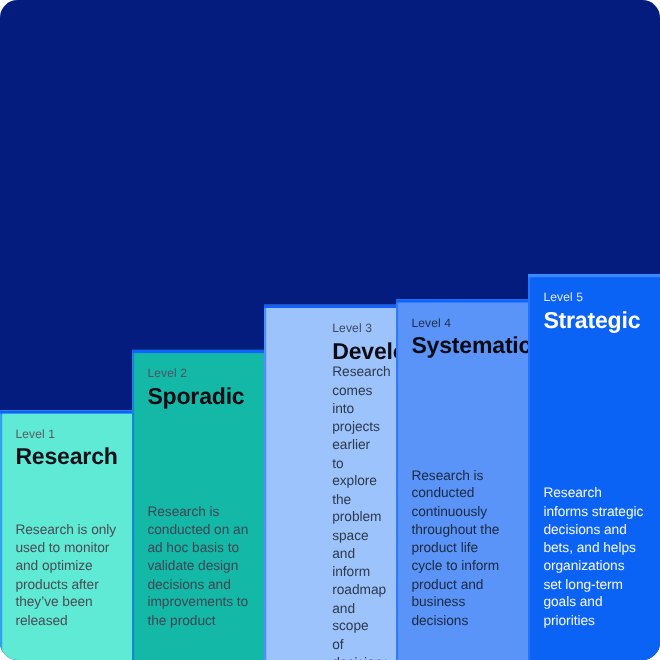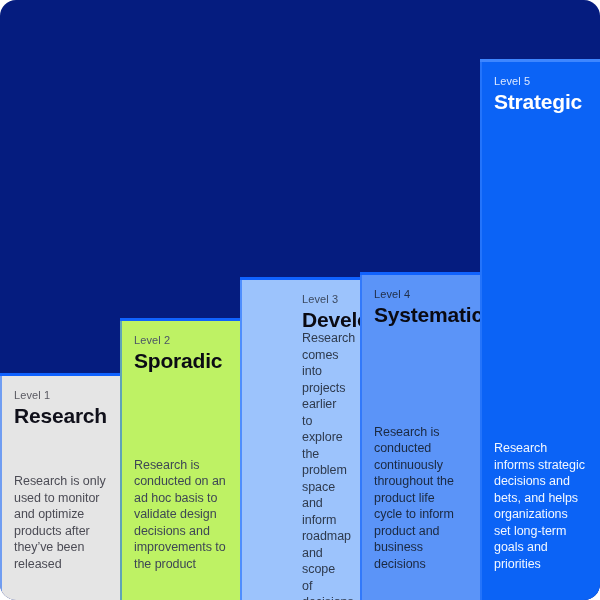--- a/index.html
+++ b/index.html
@@ -86,26 +86,26 @@
   .step-body {
     margin-top: auto;
     padding: 0 14px 28px 14px;
     font-size: 12.5px;
     line-height: 16.5px;
     font-weight: 400;
     letter-spacing: -0.05px;
   }
 
   
-  .step.lvl1 { background: #e5e5e5; }
+  .step.lvl1 { background: #5eead4; }
   .step.lvl1 .level-label { color: #5A5A62; }
   .step.lvl1 .level-title { color: #10101A; }
   .step.lvl1 .step-body  { color: #4C4C55; }
 
-  .step.lvl2 { background: #bef264; }
+  .step.lvl2 { background: #14b8a6; }
   .step.lvl2 .level-label { color: #4B5566; }
   .step.lvl2 .level-title { color: #0B0B14; }
   .step.lvl2 .step-body  { color: #3E4755; }
 
   .step.lvl3 { background: #9CC3FC; }
   .step.lvl3 .level-label { color: #3C4A60; }
   .step.lvl3 .level-title { color: #0A0A12; }
   .step.lvl3 .step-body  { color: #2E3A4D; }
 
   .step.lvl4 { background: #5B94F8; }
@@ -159,21 +159,21 @@
     <div class="step lvl4" style="height:328px;">
       <div class="step-accent"></div>
       <div class="step-edge"></div>
       <div class="step-head">
         <div class="level-label">Level 4</div>
         <div class="level-title">Systematic</div>
       </div>
       <div class="step-body">Research is conducted continuously throughout the product life cycle to inform product and business decisions</div>
     </div>
 
-    <div class="step lvl5" style="height:541px;">
+    <div class="step lvl5" style="height:351px;">
       <div class="step-accent" style="background:#3E86FF;"></div>
       <div class="step-edge"></div>
       <div class="step-head">
         <div class="level-label">Level 5</div>
         <div class="level-title">Strategic</div>
       </div>
       <div class="step-body">Research informs strategic decisions and bets, and helps organizations set long-term goals and priorities</div>
     </div>
 
   </div>

